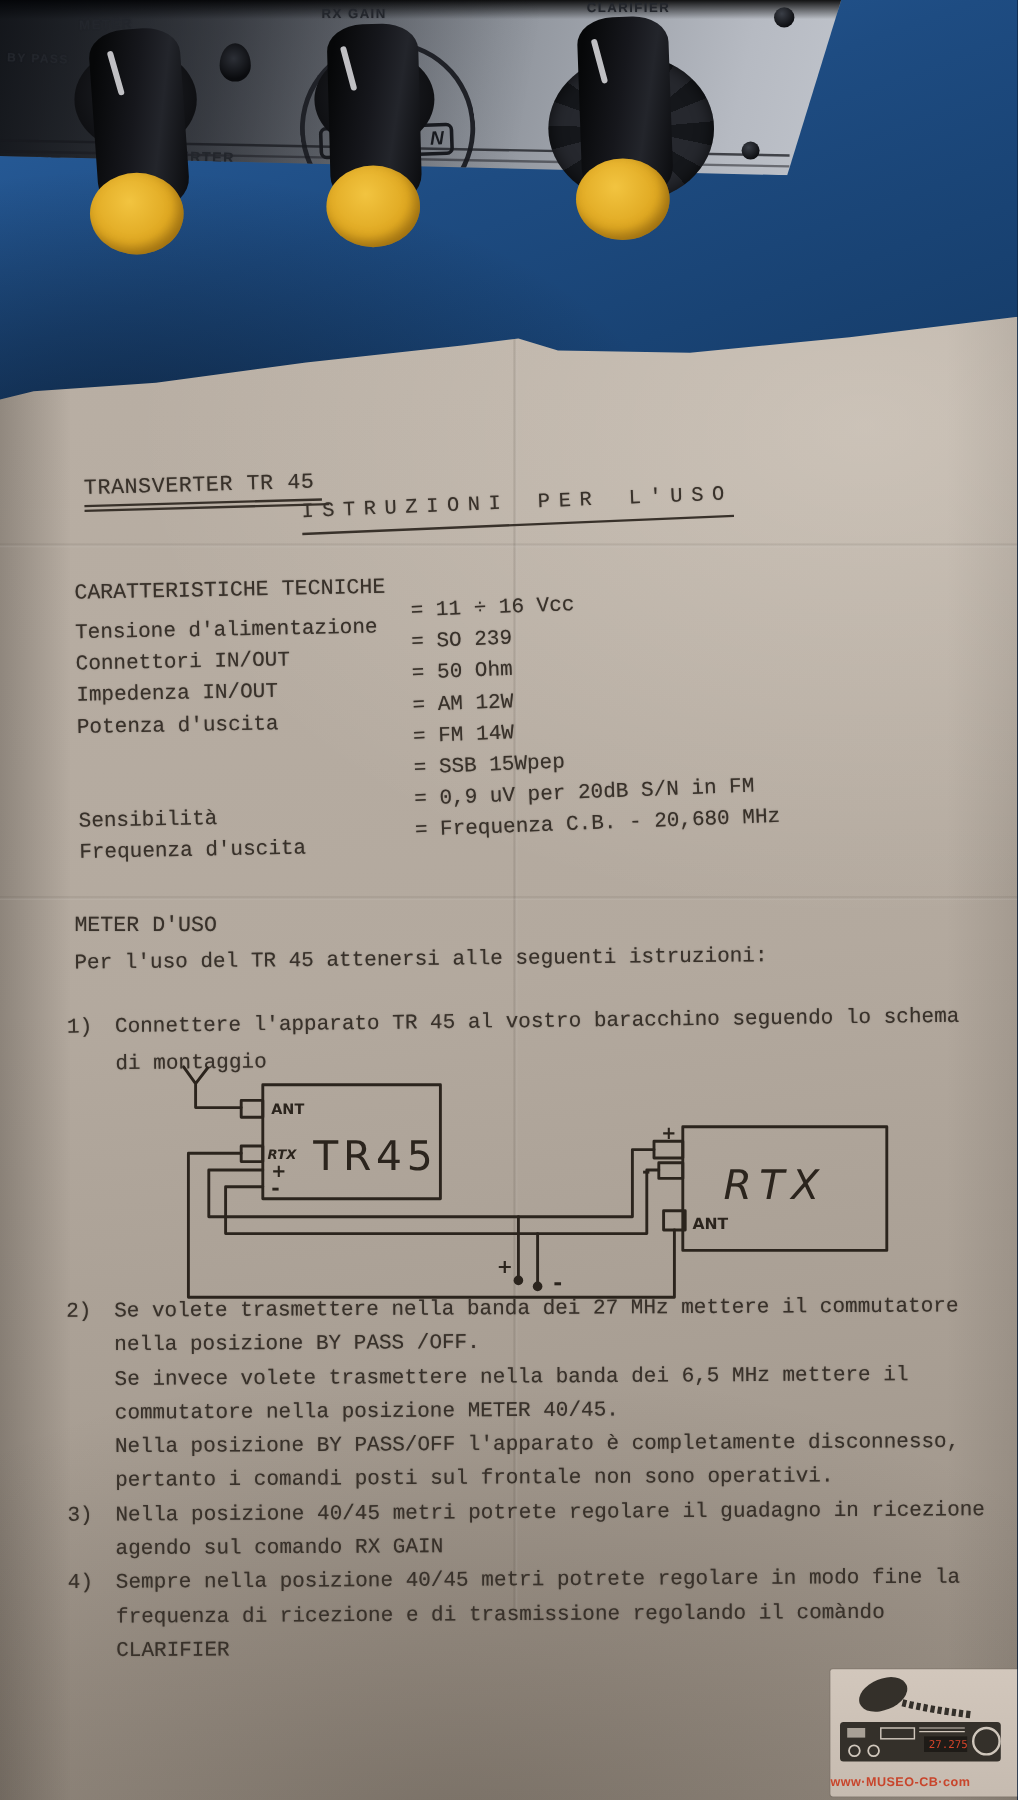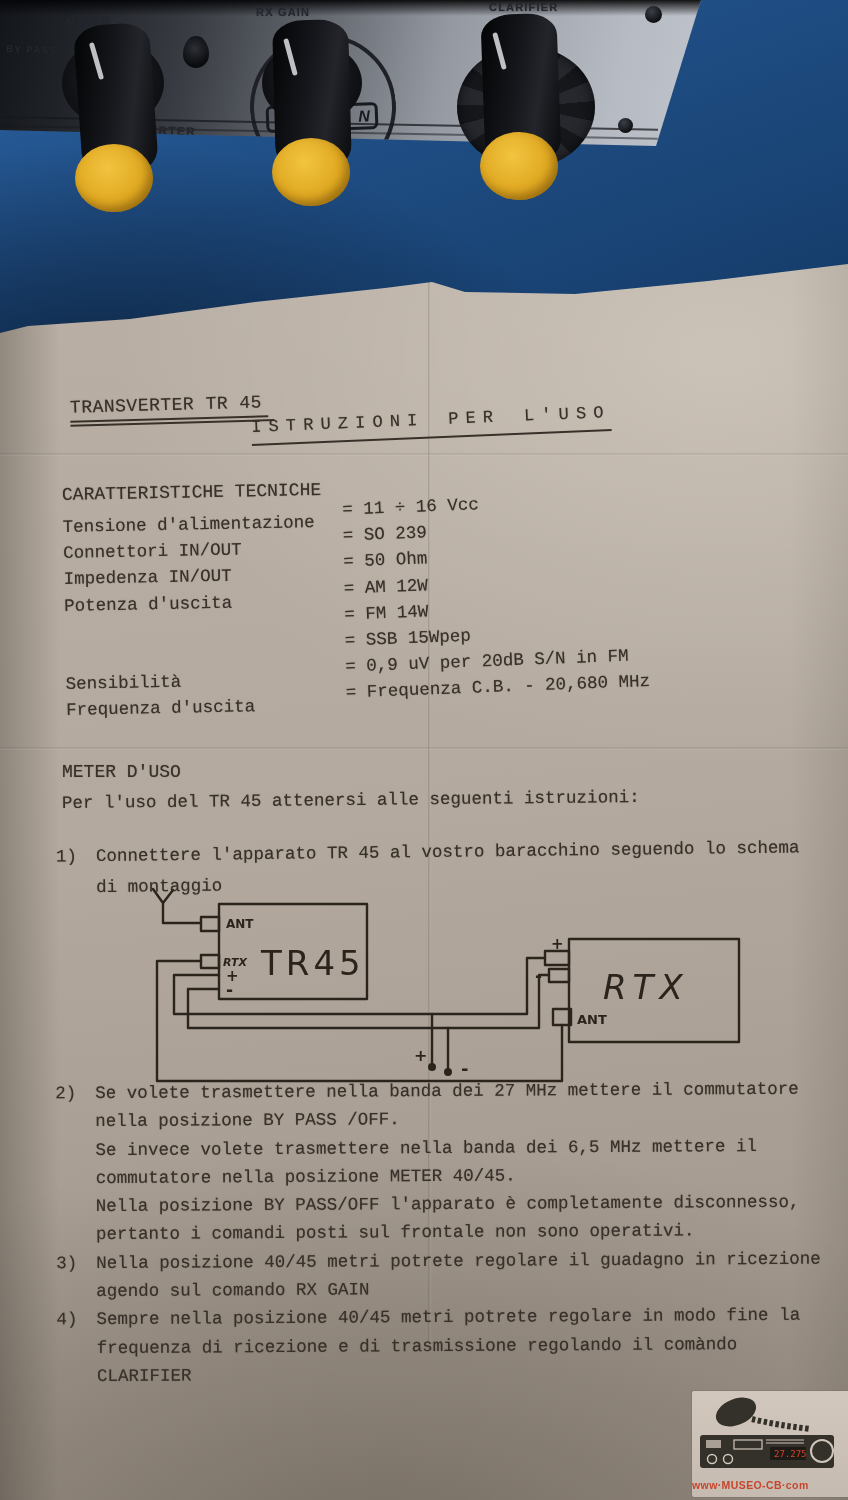--- a/index.html
+++ b/index.html
@@ -96,21 +96,21 @@
     color:#c8452c;font-weight:bold;font-size:10.5px;letter-spacing:.4px;}
 </style>
 </head>
 <body>
 
 <div class="stage">
 
   <div class="photo">
     <div class="panel">
       <span class="p-label" style="left:66px;top:15px;transform:rotate(-2deg);">METER</span>
-      <span class="p-label" style="left:256px;top:6px;">RX GAIN</span>
+      <span class="p-label" style="left:268px;top:6px;">RX GAIN</span>
       <span class="p-label" style="left:489px;top:1px;">CLARIFIER</span>
       <span class="p-label" style="left:6px;top:44px;font-size:10px;transform:rotate(2deg);">BY PASS</span>
       <span class="p-label" style="left:101px;top:39px;font-size:10px;">40/45</span>
       <span class="p-label" style="left:30px;top:128px;font-size:15px;font-style:italic;transform:rotate(1.5deg);">TR 4</span>
       <span class="p-label" style="left:140px;top:124px;font-size:12px;transform:rotate(1.5deg);">VERTER</span>
       <div class="groove"></div>
       <div class="arc"></div>
       <div class="logo-box">N</div>
     </div>
 

